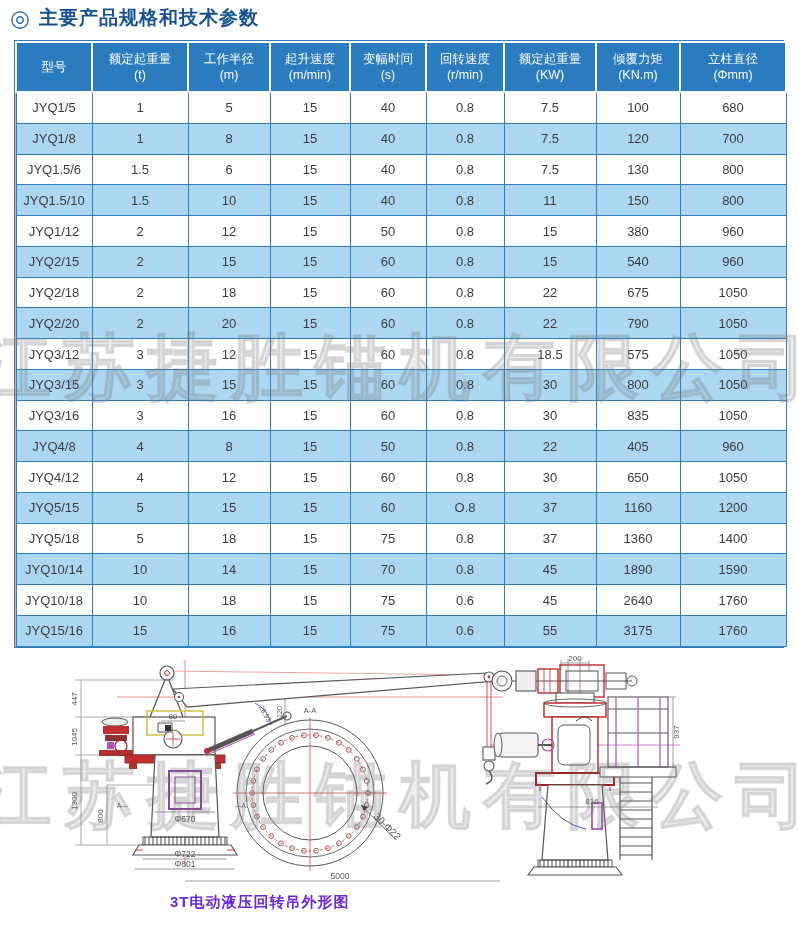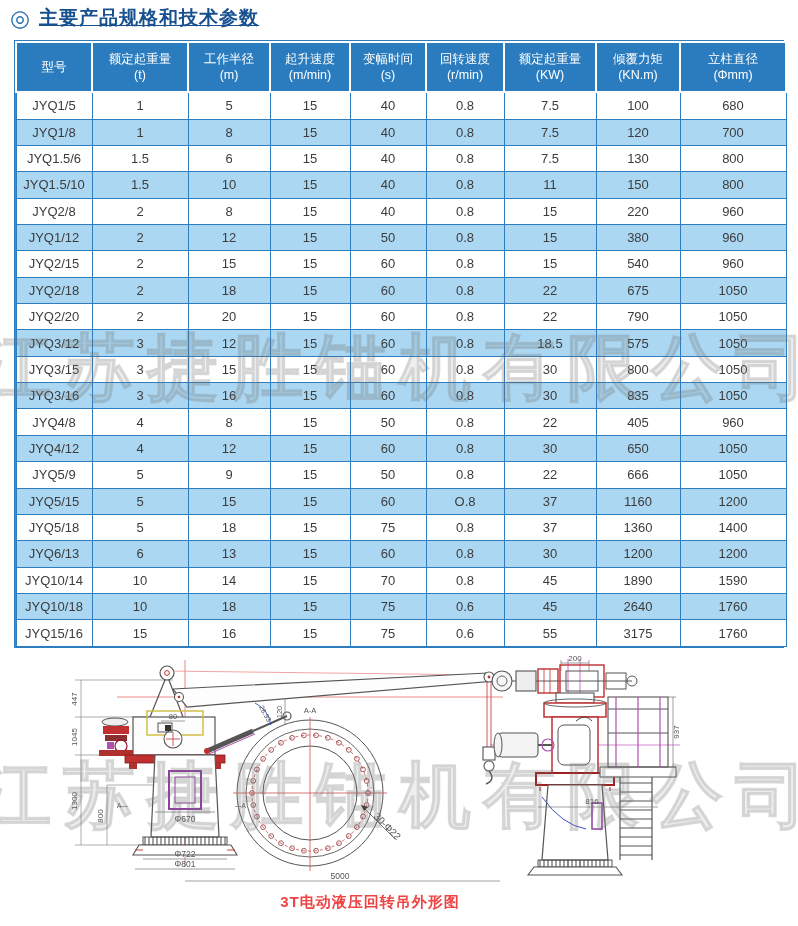--- a/index.html
+++ b/index.html
@@ -3,24 +3,24 @@
 <meta charset="utf-8">
 <style>
   html,body{margin:0;padding:0;}
   body{
     width:798px;height:926px;position:relative;overflow:hidden;
     background:#ffffff;font-family:"Liberation Sans","DejaVu Sans",sans-serif;
   }
   
   .title-row{position:absolute;top:5px;left:10px;display:flex;align-items:center;gap:9px;color:#17508e;z-index:2;}
   .title-icon{font-size:23px;line-height:1;color:#2a6cab;font-weight:normal;}
-  .title-text{font-size:19px;font-weight:bold;letter-spacing:1px;text-decoration:underline;}
+  .title-text{font-size:19px;font-weight:bold;letter-spacing:1px;}
   
   .table-wrap{position:absolute;top:40px;left:14px;width:770px;height:608px;border:1px solid #2e7dbf;z-index:1;box-sizing:border-box;}
-  table.spec{width:100%;height:100%;border-collapse:collapse;table-layout:fixed;background:#8b5cf6;}
+  table.spec{width:100%;height:100%;border-collapse:collapse;table-layout:fixed;background:#fca5a5;}
   col.c0{width:76px}col.c1{width:96px}col.c2{width:82px}col.c3{width:80px}
   col.c4{width:76px}col.c5{width:78px}col.c6{width:92px}col.c7{width:84px}col.c8{width:106px}
   table.spec th{
     background:#2b7cbe;color:#ffffff;font-weight:normal;font-size:12.5px;line-height:1.3;
     border:2px solid #ffffff;height:48px;padding:0;text-align:center;vertical-align:middle;
   }
   table.spec td{
     border:1px solid #2e7dbf;text-align:center;vertical-align:middle;
     font-size:13px;color:#3c3c3c;padding:0;height:20px;background:#ffffff;
   }
@@ -32,22 +32,22 @@
     color:rgba(125,125,125,0.13);-webkit-text-stroke:1px rgba(110,110,110,0.20);
     pointer-events:none;z-index:5;
   }
   .wm1{top:320px;}
   .wm2{top:748px;}
   
   .drawings{position:absolute;top:655px;left:0;width:798px;height:240px;z-index:1;}
   .left-view{position:absolute;left:55px;top:0;}
   .right-view{position:absolute;left:480px;top:0;}
   .drawing-caption{
-    position:absolute;top:893px;left:170px;width:400px;text-align:center;
-    font-size:15px;font-weight:bold;color:#ef4444;z-index:2;letter-spacing:1px;
+    position:absolute;top:893px;left:170px;width:400px;
+    font-size:15px;font-weight:bold;color:#6d28d9;z-index:2;letter-spacing:1px;
   }
   svg text{font-family:"Liberation Sans","DejaVu Sans",sans-serif;fill:#555;}
 </style>
 </head>
 <body>
 
 <div class="title-row">
   <span class="title-icon">◎</span>
   <span class="title-text">主要产品规格和技术参数</span>
 </div>
@@ -143,31 +143,20 @@
           <td>1.5</td>
           <td>10</td>
           <td>15</td>
           <td>40</td>
           <td>0.8</td>
           <td>11</td>
           <td>150</td>
           <td>800</td>
         </tr>
         <tr>
-          <td>JYQ2/8</td>
-          <td>2</td>
-          <td>8</td>
-          <td>15</td>
-          <td>40</td>
-          <td>0.8</td>
-          <td>15</td>
-          <td>220</td>
-          <td>960</td>
-        </tr>
-        <tr>
           <td>JYQ1/12</td>
           <td>2</td>
           <td>12</td>
           <td>15</td>
           <td>50</td>
           <td>0.8</td>
           <td>15</td>
           <td>380</td>
           <td>960</td>
         </tr>
@@ -250,31 +239,20 @@
         </tr>
         <tr>
           <td>JYQ4/12</td>
           <td>4</td>
           <td>12</td>
           <td>15</td>
           <td>60</td>
           <td>0.8</td>
           <td>30</td>
           <td>650</td>
-          <td>1050</td>
-        </tr>
-        <tr>
-          <td>JYQ5/9</td>
-          <td>5</td>
-          <td>9</td>
-          <td>15</td>
-          <td>50</td>
-          <td>0.8</td>
-          <td>22</td>
-          <td>666</td>
           <td>1050</td>
         </tr>
         <tr>
           <td>JYQ5/15</td>
           <td>5</td>
           <td>15</td>
           <td>15</td>
           <td>60</td>
           <td>O.8</td>
           <td>37</td>
@@ -284,31 +262,20 @@
         <tr>
           <td>JYQ5/18</td>
           <td>5</td>
           <td>18</td>
           <td>15</td>
           <td>75</td>
           <td>0.8</td>
           <td>37</td>
           <td>1360</td>
           <td>1400</td>
-        </tr>
-        <tr>
-          <td>JYQ6/13</td>
-          <td>6</td>
-          <td>13</td>
-          <td>15</td>
-          <td>60</td>
-          <td>0.8</td>
-          <td>30</td>
-          <td>1200</td>
-          <td>1200</td>
         </tr>
         <tr>
           <td>JYQ10/14</td>
           <td>10</td>
           <td>14</td>
           <td>15</td>
           <td>70</td>
           <td>0.8</td>
           <td>45</td>
           <td>1890</td>

